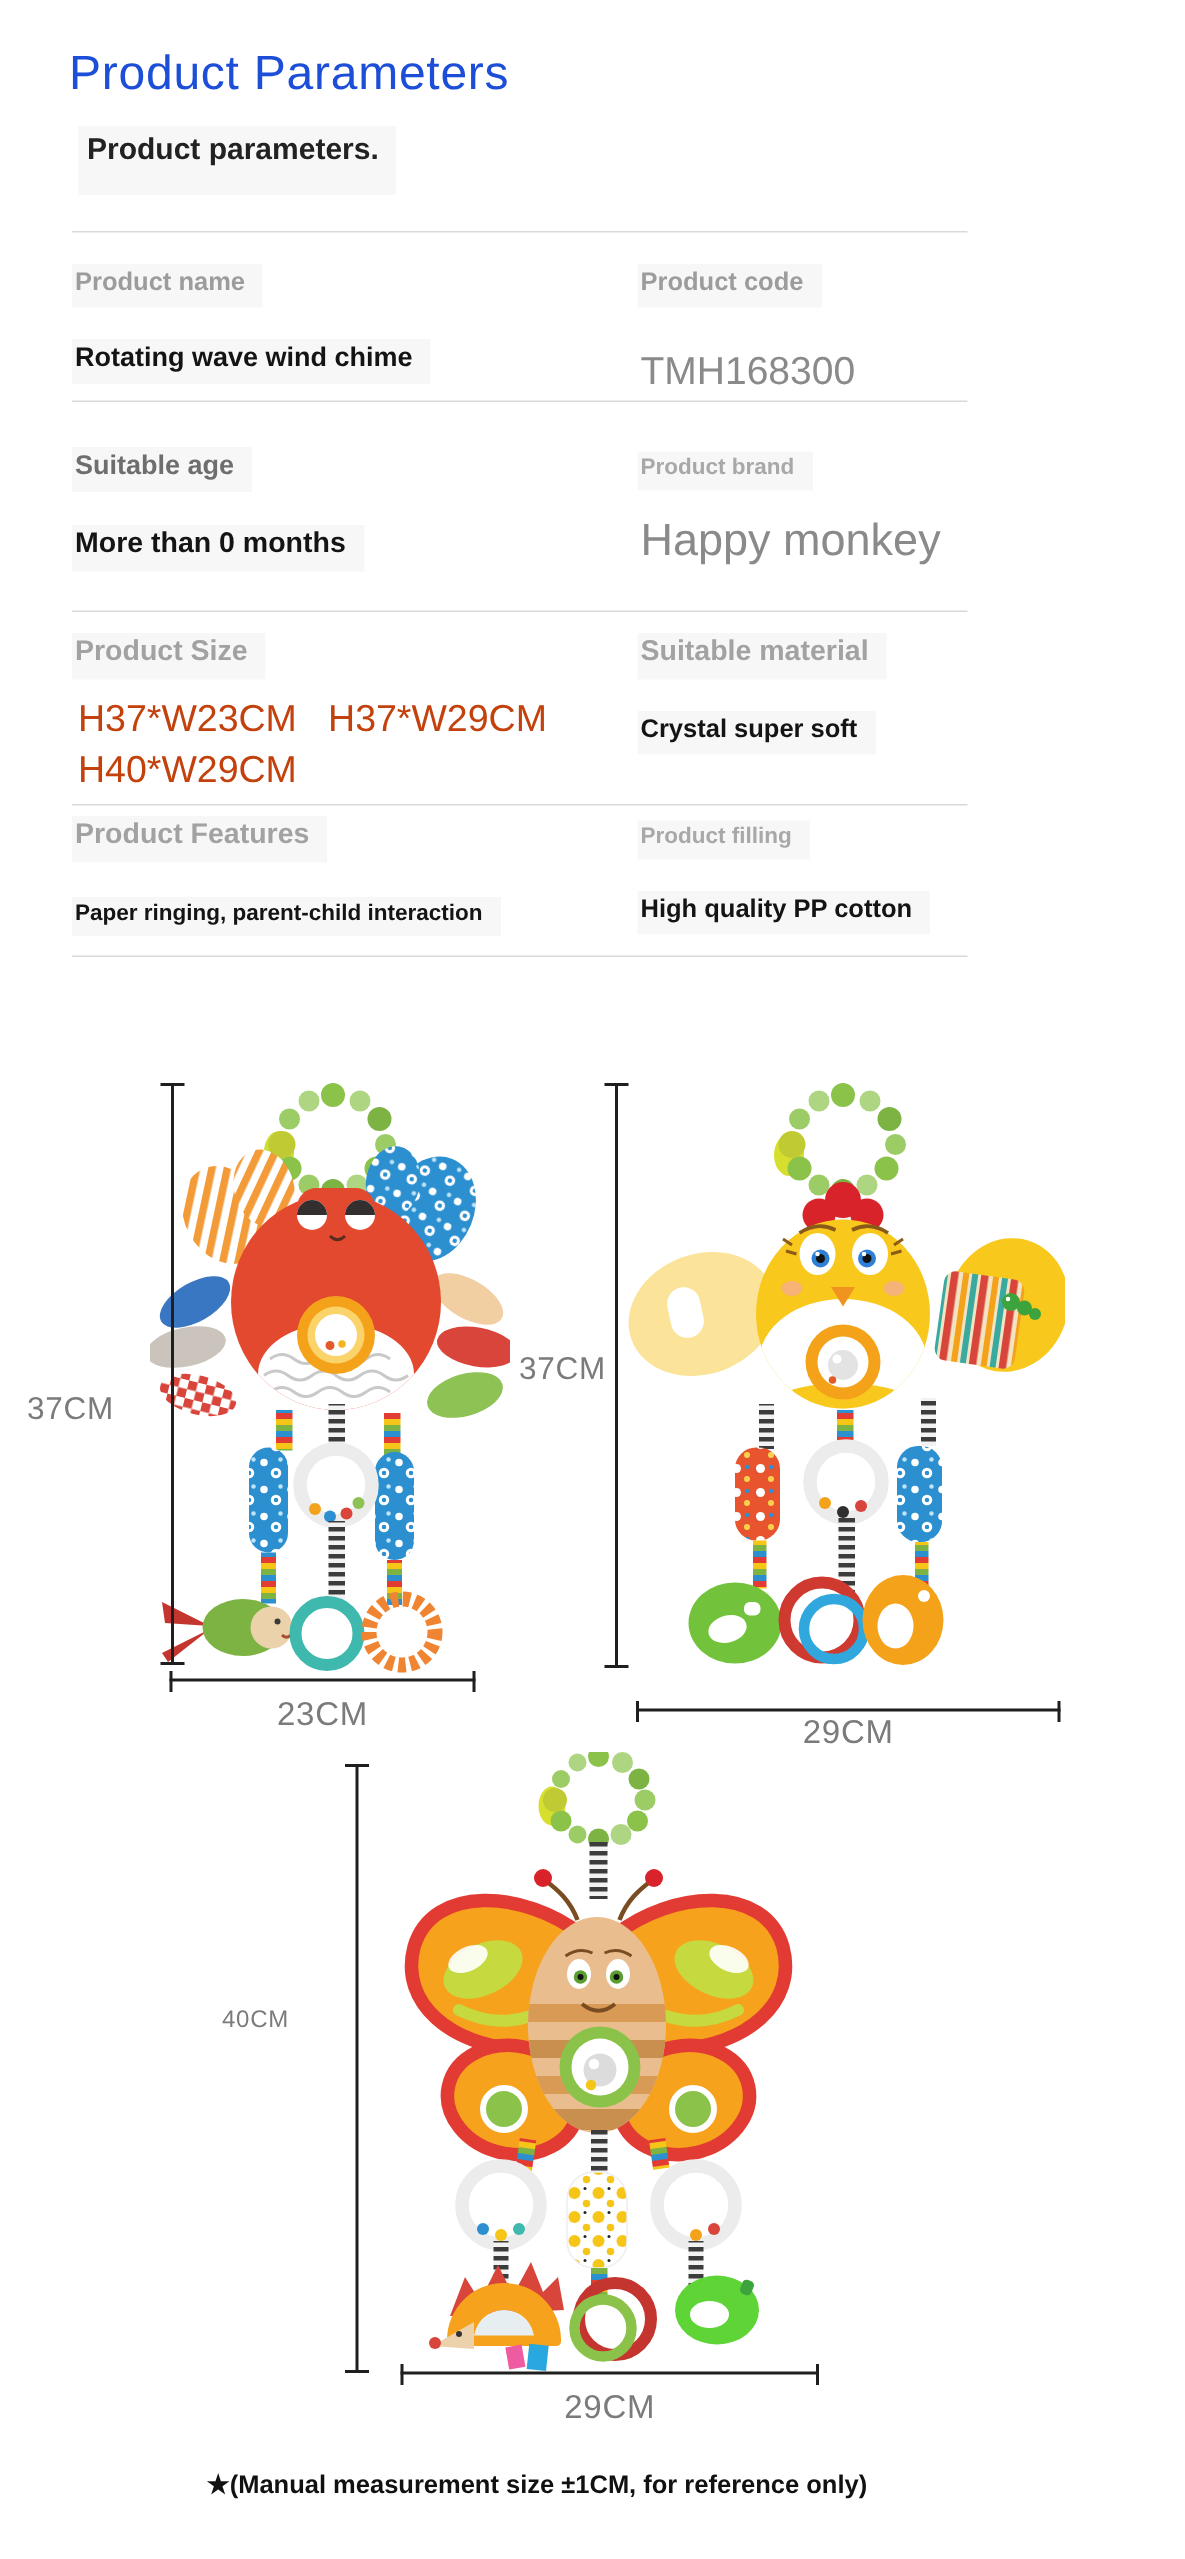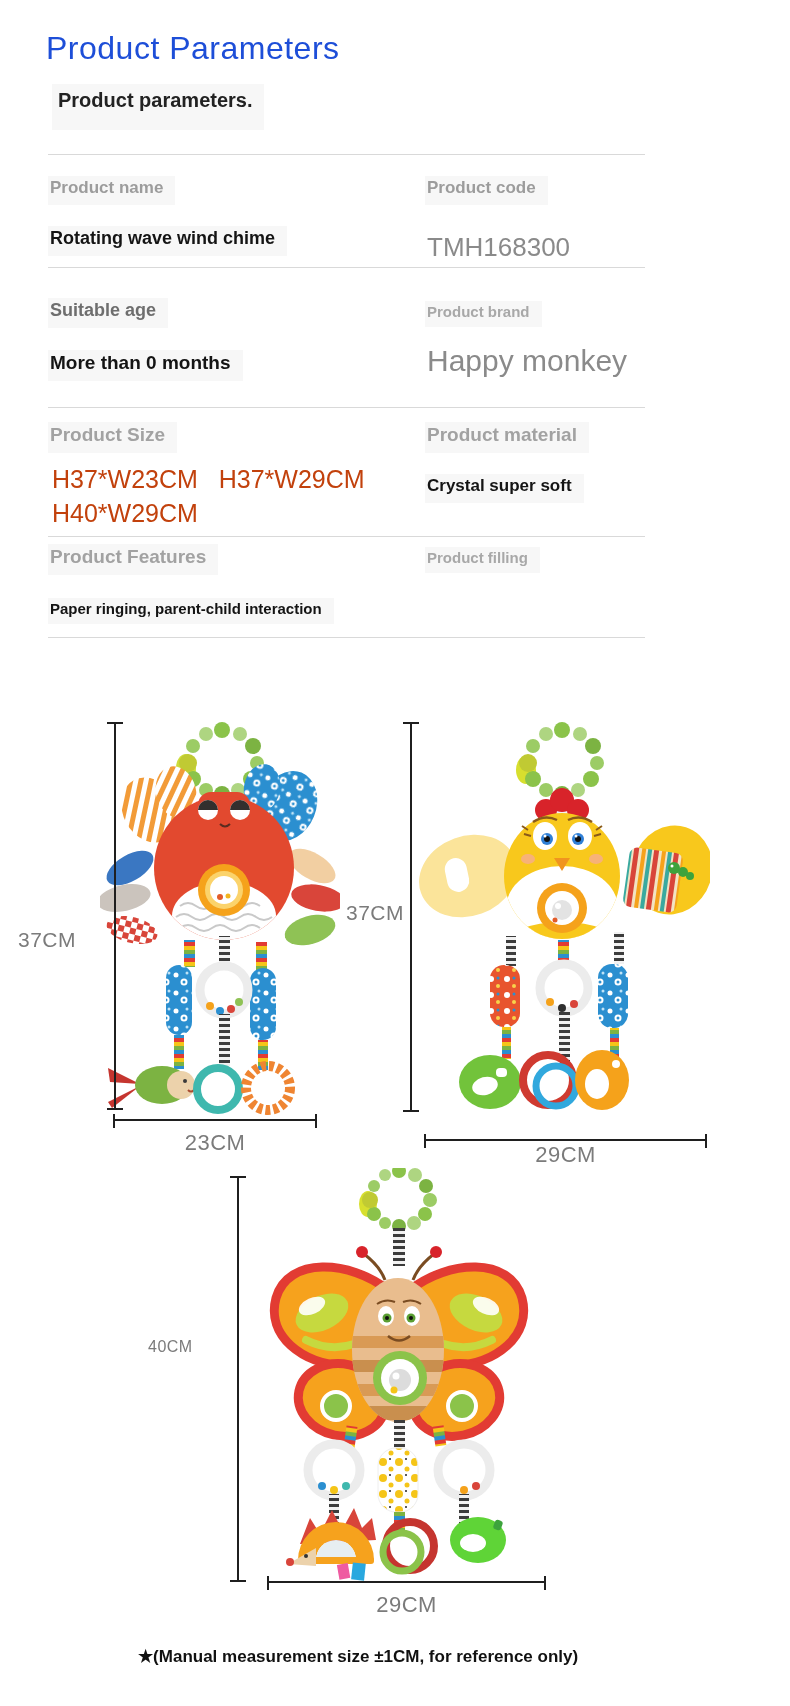--- a/index.html
+++ b/index.html
@@ -102,30 +102,31 @@
   <div class="divider" style="top:267px"></div>
 
   <div class="cell" style="left:48px;top:298px"><span class="hl label dk">Suitable age</span></div>
   <div class="cell" style="left:425px;top:301px"><span class="hl label sm">Product brand</span></div>
   <div class="cell" style="left:48px;top:350px;font-size:19px"><span class="hl vbold">More than 0 months</span></div>
   <div class="cell vgray" style="left:427px;top:344px;font-size:30px">Happy monkey</div>
 
   <div class="divider" style="top:407px"></div>
 
   <div class="cell" style="left:48px;top:422px"><span class="hl label lg">Product Size</span></div>
-  <div class="cell" style="left:425px;top:422px"><span class="hl label lg">Product material</span></div>
+  <div class="cell" style="left:425px;top:422px"><span class="hl label lg">Suitable material</span></div>
   <div class="cell vsize" style="left:52px;top:465px">H37*W23CM   H37*W29CM</div>
   <div class="cell vsize" style="left:52px;top:499px">H40*W29CM</div>
   <div class="cell" style="left:425px;top:474px;font-size:17px"><span class="hl vbold">Crystal super soft</span></div>
 
   <div class="divider" style="top:536px"></div>
 
   <div class="cell" style="left:48px;top:544px"><span class="hl label lg">Product Features</span></div>
   <div class="cell" style="left:425px;top:547px"><span class="hl label sm">Product filling</span></div>
   <div class="cell" style="left:48px;top:598px;font-size:15px"><span class="hl vbold">Paper ringing, parent-child interaction</span></div>
+  <div class="cell" style="left:425px;top:594px;font-size:17px"><span class="hl vbold">High quality PP cotton</span></div>
 
   <div class="divider" style="top:637px"></div>
 
   <svg class="toy" style="left:100px;top:718px" width="240" height="402" viewBox="0 0 240 402">
     <g>
       <ellipse cx="86" cy="50" rx="10" ry="14" fill="#cddc39"></ellipse>
       <circle cx="122" cy="12" r="8" fill="#8bc34a"></circle>
         <circle cx="140" cy="16" r="7" fill="#aed581"></circle>
       <circle cx="153" cy="28" r="8" fill="#7cb342"></circle>
         <circle cx="157" cy="45" r="7" fill="#9ccc65"></circle>

